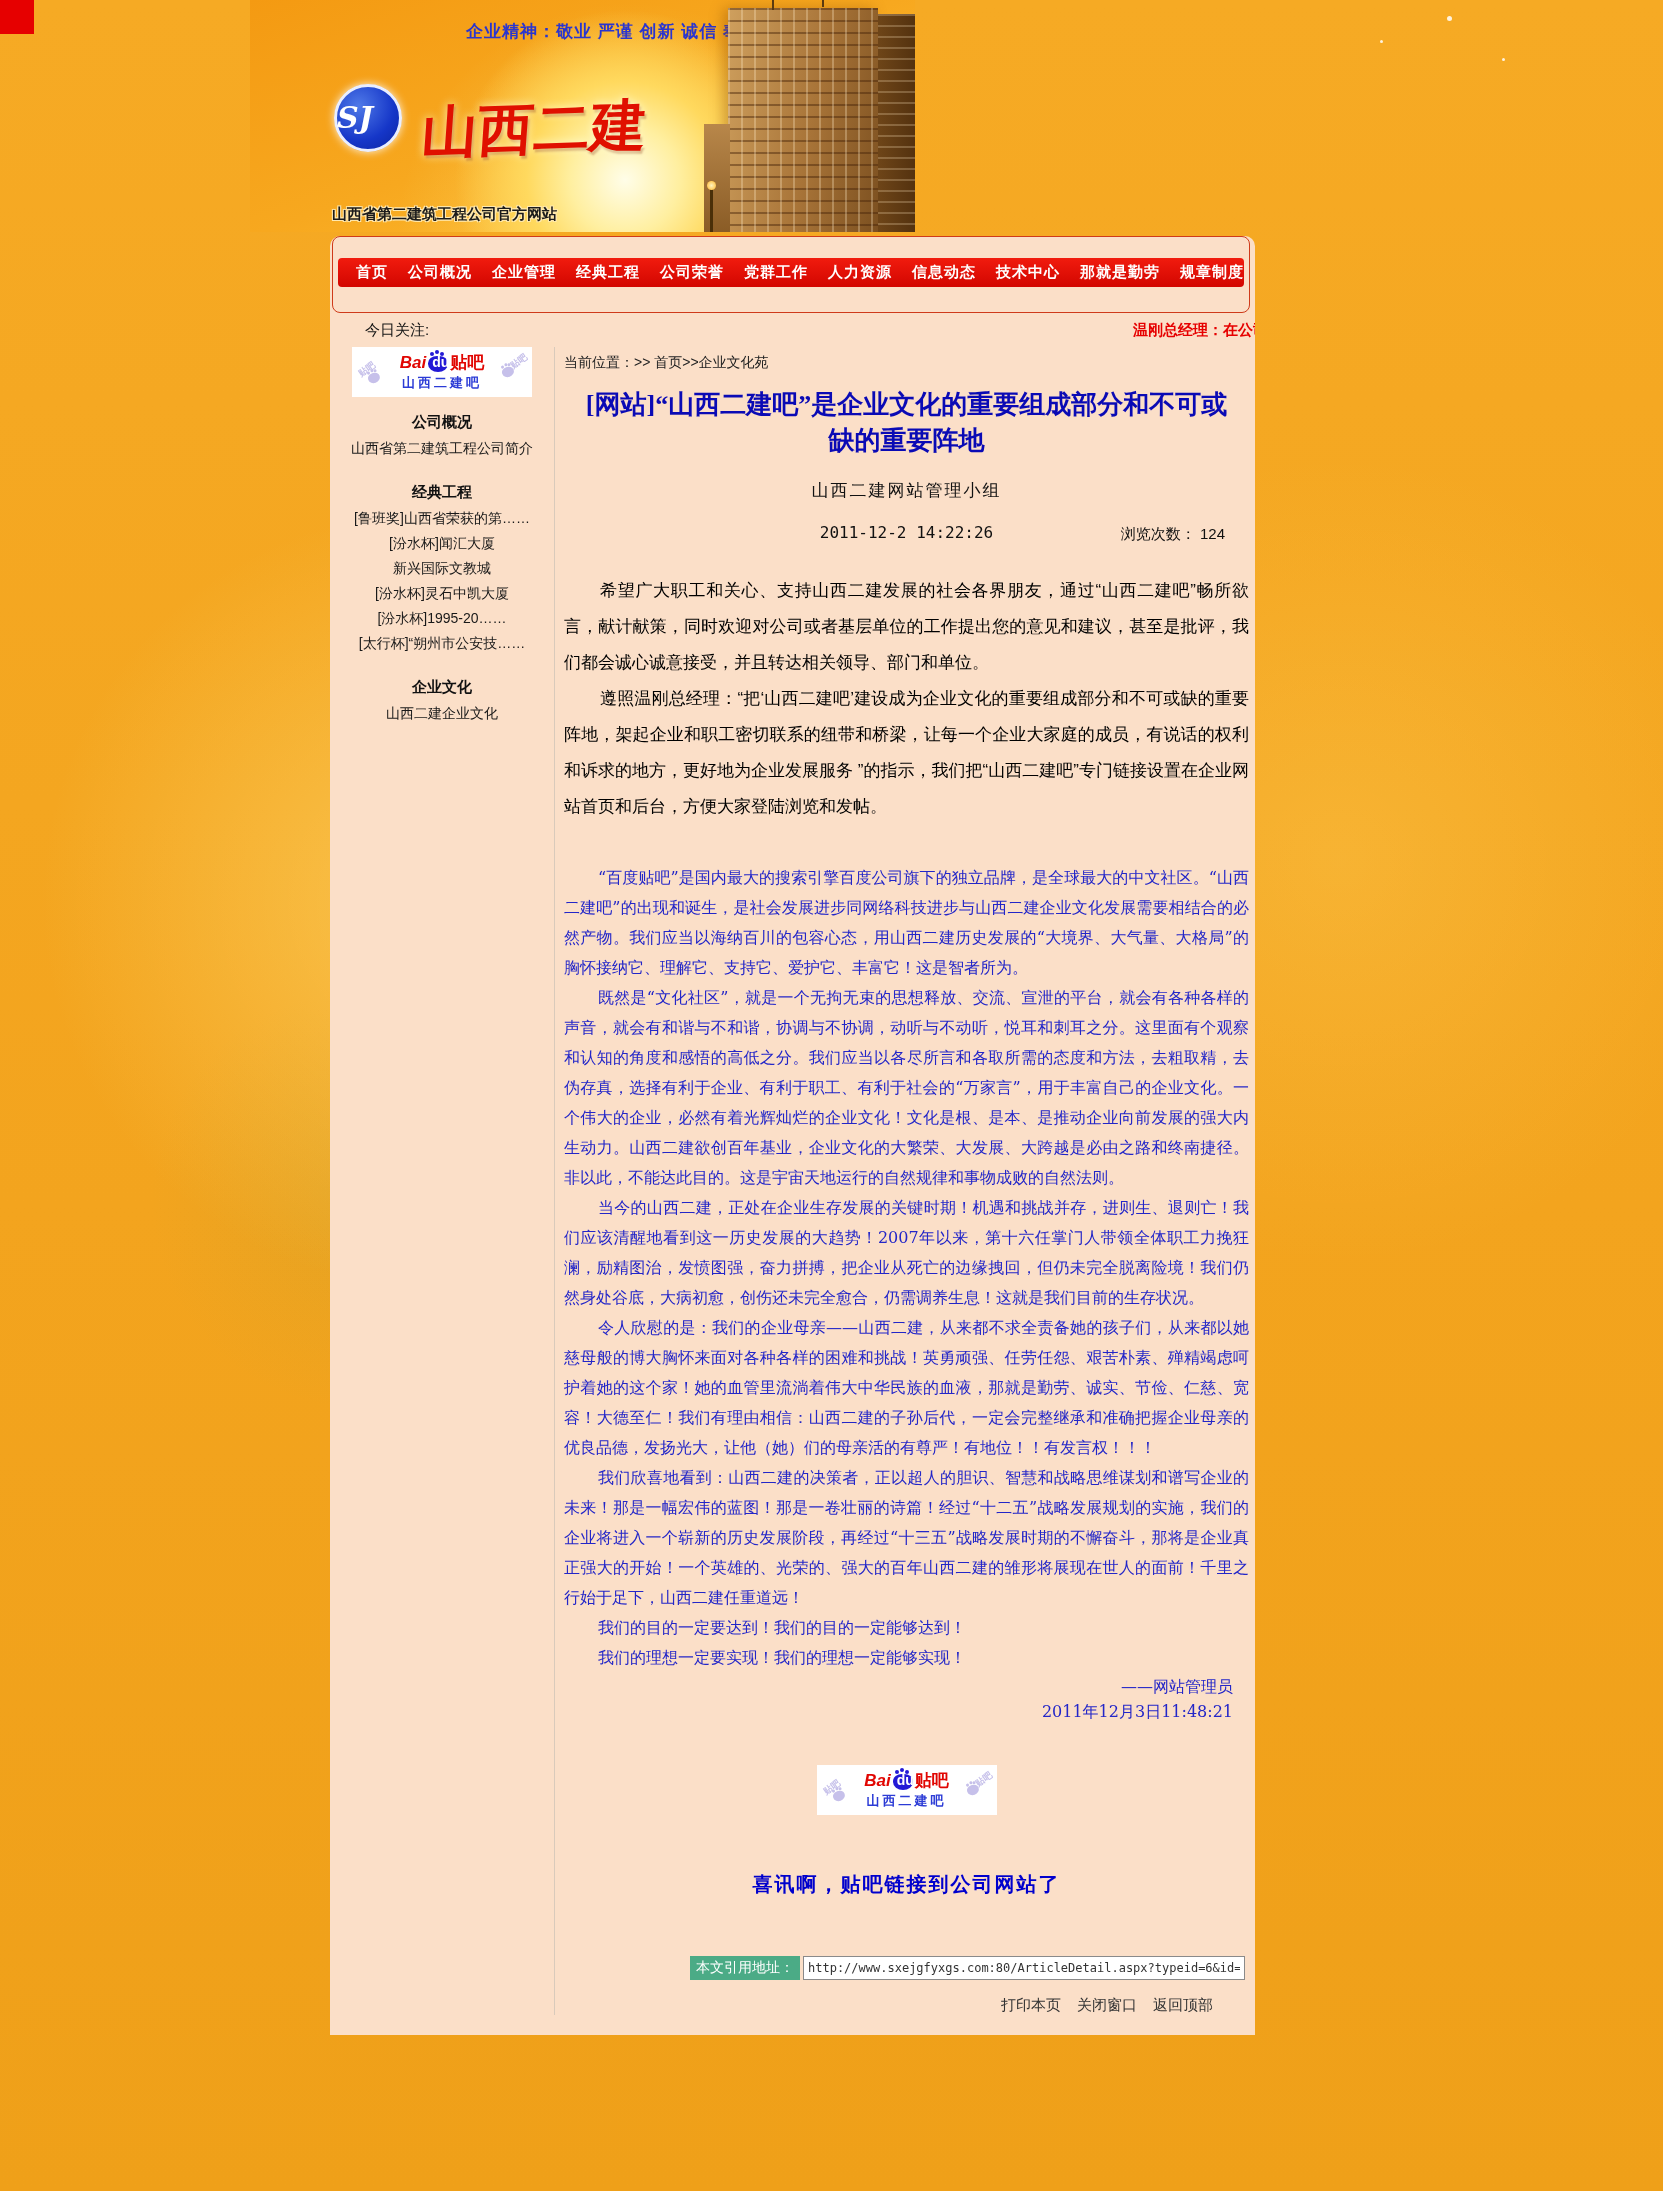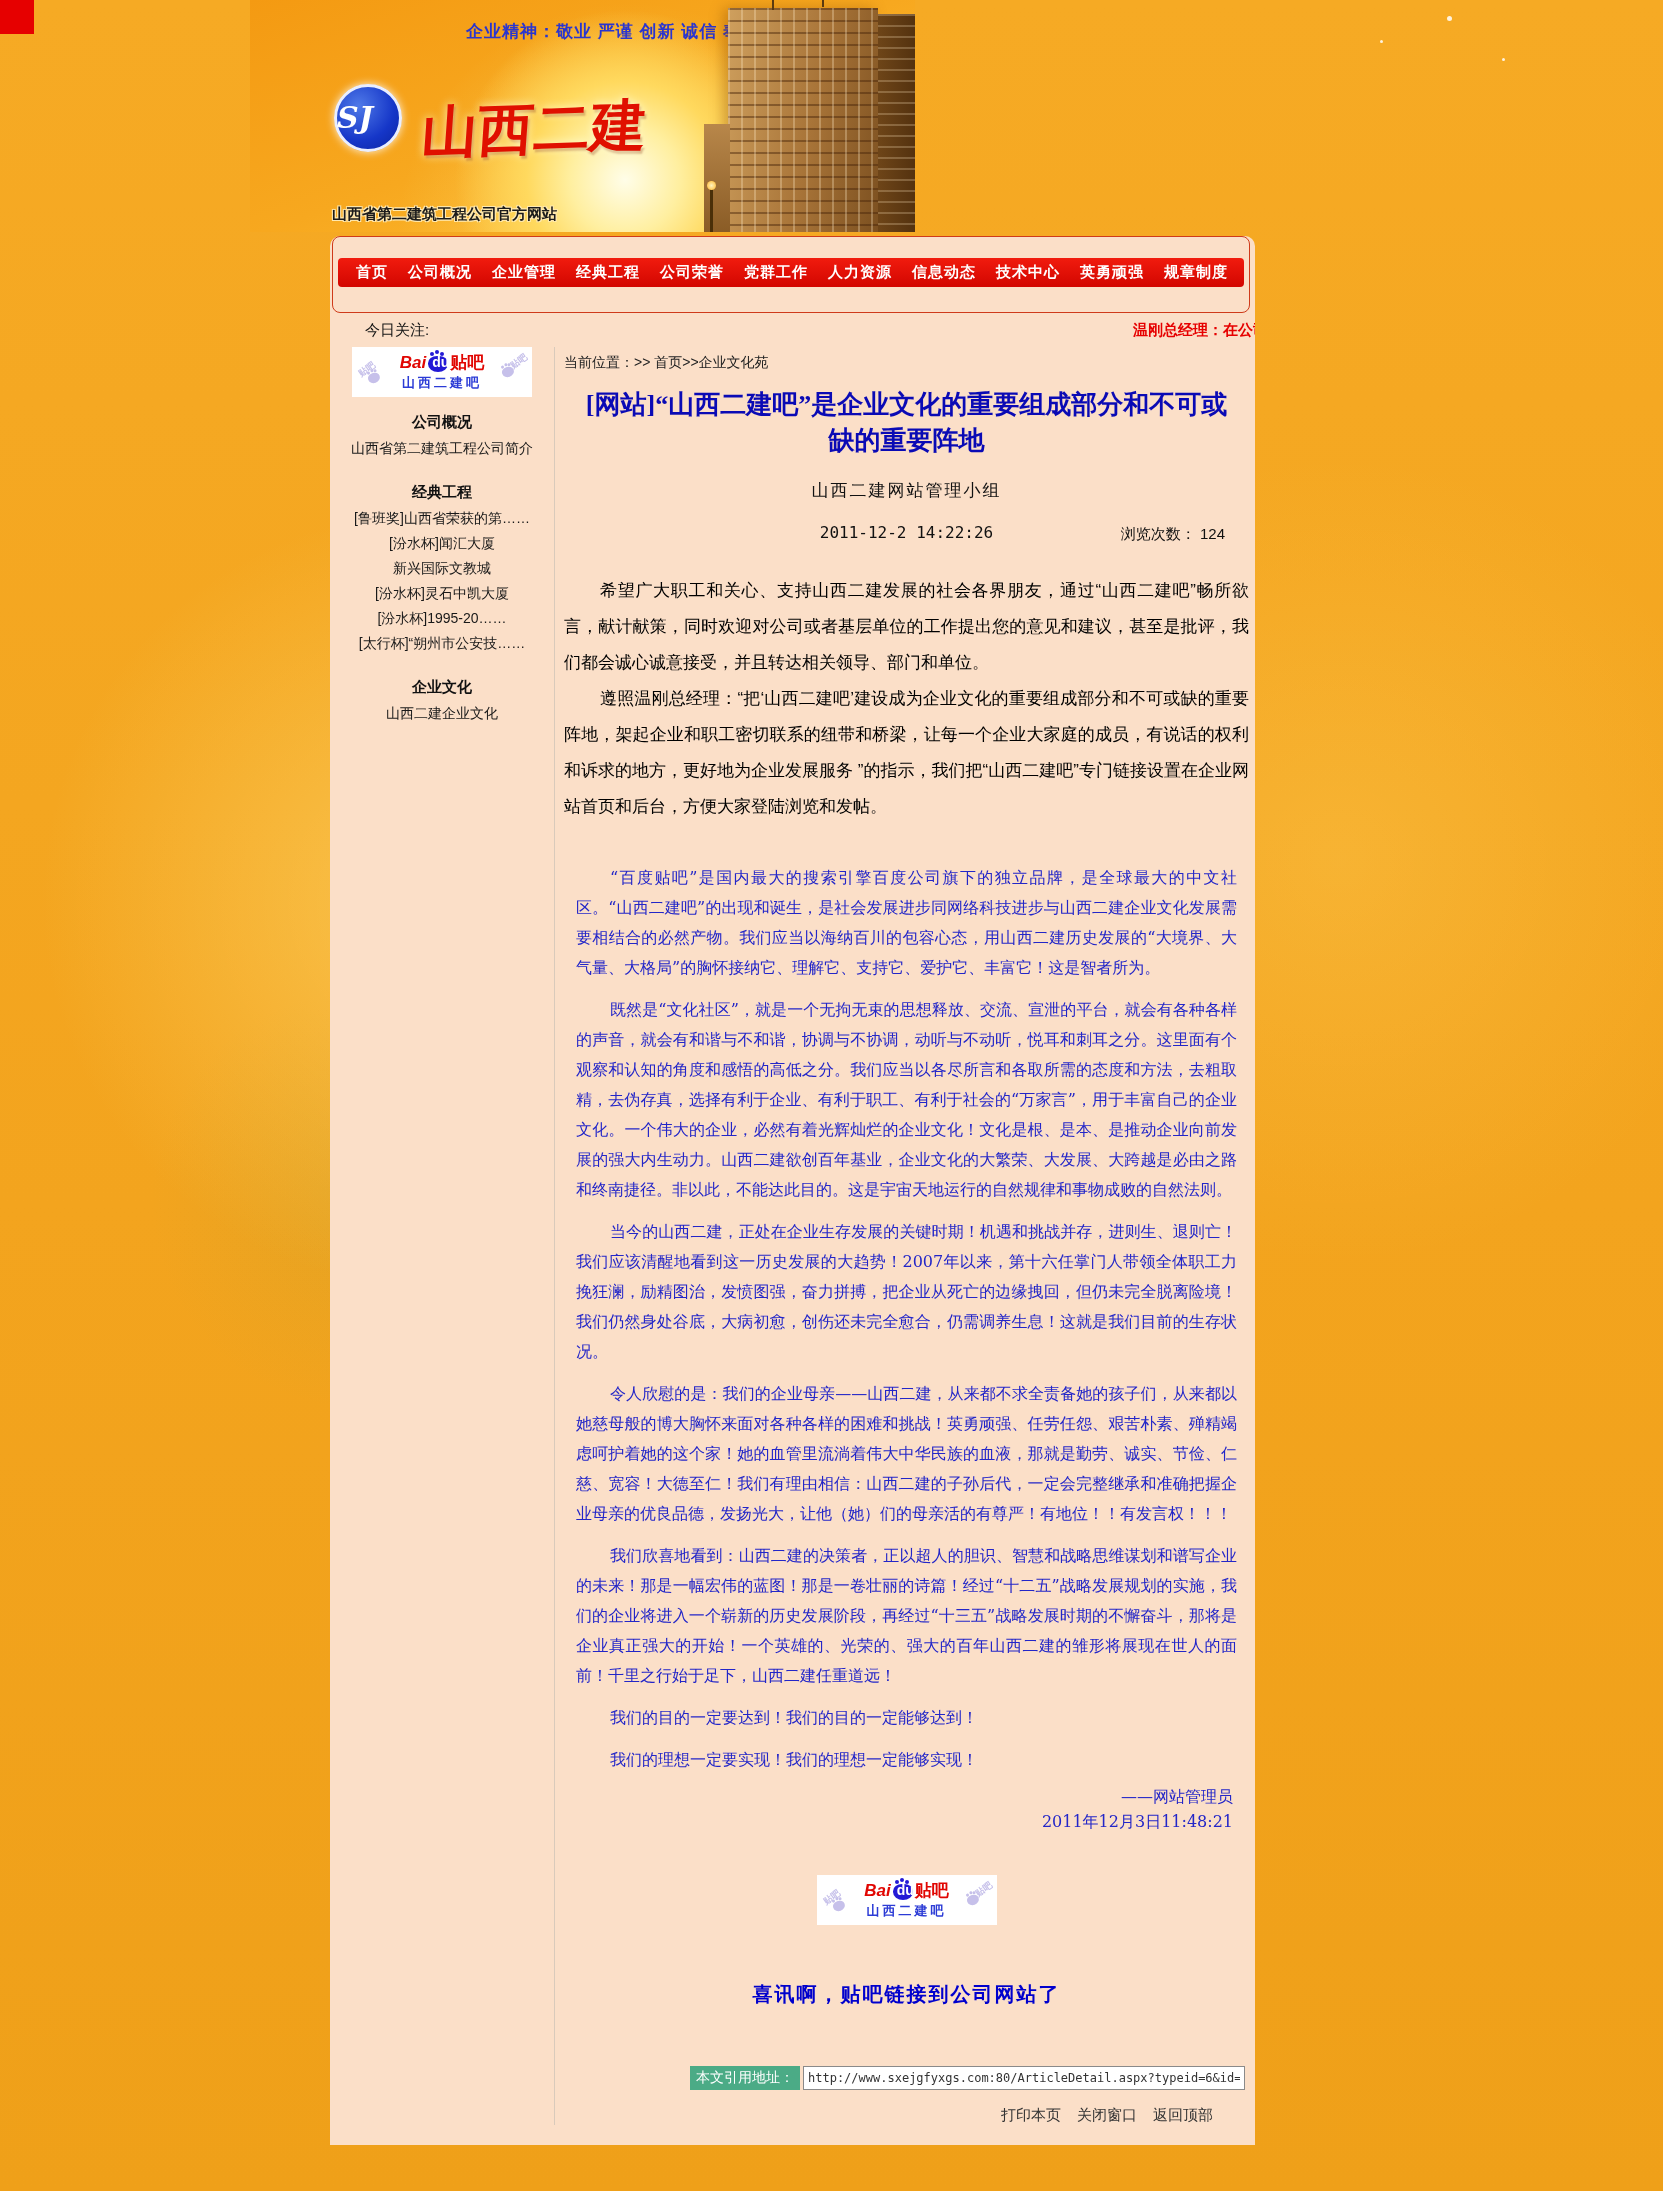--- a/index.html
+++ b/index.html
@@ -101,21 +101,21 @@
       font-family:"Liberation Serif","DejaVu Serif",serif;line-height:36px;margin:15px auto 0;width:648px;}
   .art-author{text-align:center;font-size:17px;color:#111;margin-top:20px;
       font-family:"DejaVu Serif",serif;letter-spacing:2px;}
   .art-meta{position:relative;margin-top:21px;height:22px;}
   .art-date{text-align:center;font-family:"DejaVu Sans Mono",monospace;font-size:16px;color:#111;}
   .art-views{position:absolute;right:24px;top:2px;font-size:15px;color:#111;}
   .intro{margin-top:28px;}
   .intro p{font-size:17px;color:#000;line-height:36px;text-align:justify;text-indent:36px;margin:0;}
   .bodyblue{margin-top:38px;}
   .bodyblue p{font-size:16px;color:var(--body_blue,#2326c8);line-height:30px;text-align:justify;
-      text-indent:34px;margin:12px;font-family:"DejaVu Serif",serif;}
+      text-indent:34px;margin:0;font-family:"DejaVu Serif",serif;}
   .signature,.sign-date{text-align:right;color:var(--body_blue,#2326c8);font-size:16px;
       padding-right:16px;font-family:"DejaVu Serif",serif;}
   .signature{margin-top:4px;}
   .sign-date{margin-top:4px;}
   .baidu-center{margin-top:42px;}
   .highlight{text-align:center;color:#0000cd;font-weight:bold;font-size:20px;margin-top:56px;letter-spacing:2px;}
   .cite-row{display:flex;justify-content:flex-end;align-items:flex-start;margin-top:58px;padding-right:4px;gap:3px;}
   .cite-label{background:var(--cite_green,#4bab86);color:#fff;font-size:14px;padding:3px 6px;flex:none;}
   .cite-input{width:432px;height:20px;border:1px solid #8a8a8a;background:#fff;
       font-family:"DejaVu Sans Mono",monospace;font-size:12px;color:#333;padding:1px 4px;flex:none;}
@@ -161,21 +161,21 @@
         <div class="navbar">
             <a class="nav-link">首页</a>
             <a class="nav-link">公司概况</a>
             <a class="nav-link">企业管理</a>
             <a class="nav-link">经典工程</a>
             <a class="nav-link">公司荣誉</a>
             <a class="nav-link">党群工作</a>
             <a class="nav-link">人力资源</a>
             <a class="nav-link">信息动态</a>
             <a class="nav-link">技术中心</a>
-            <a class="nav-link">英勇顽强</a>
+            <a class="nav-link">那就是勤劳</a>
             <a class="nav-link">规章制度</a>
           </div>
       </div>
 
       <div class="attention-row">
         <span class="attention-label">今日关注:</span>
         <span class="marquee">温刚总经理：在公司</span>
       </div>
 
       <div class="mainrow">

